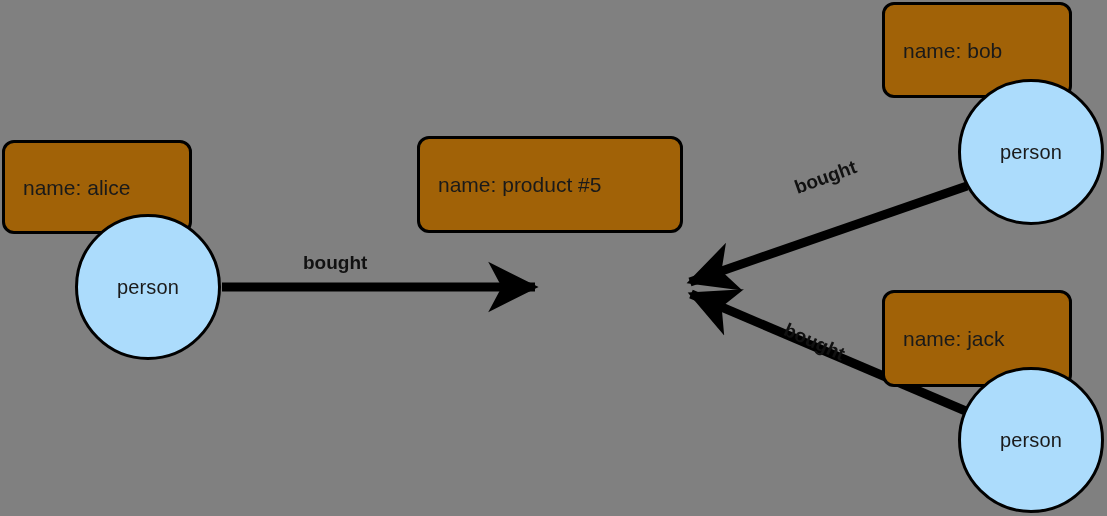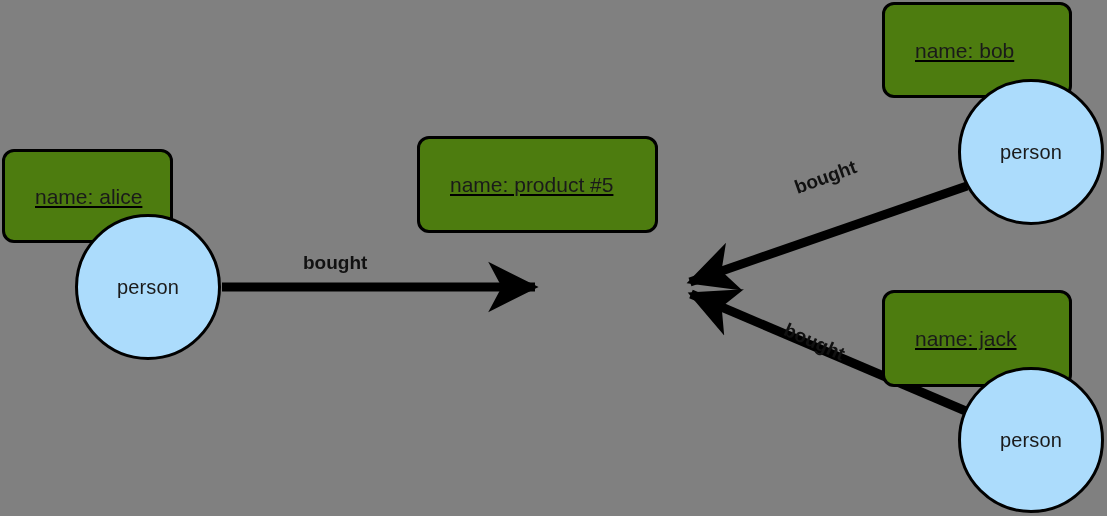--- a/index.html
+++ b/index.html
@@ -33,28 +33,27 @@
   }
   .node-label {
     font-size: 20px;
     color: #1a1a1a;
     line-height: 1;
     letter-spacing: 0.1px;
     user-select: none;
   }
   .tooltip {
     position: absolute;
-    background: #4d7c0f;
+    background: #a16207;
     border: 3px solid #000000;
     border-radius: 12px;
     box-sizing: border-box;
     display: flex;
     align-items: center;
-    padding-left: 30px;
-    text-decoration: underline;
+    padding-left: 18px;
   }
   .tooltip-text {
     font-size: 21px;
     color: #1a1a1a;
     line-height: 1;
     white-space: nowrap;
   }
   .edge-label {
     position: absolute;
     font-size: 19px;
@@ -80,25 +79,25 @@
     <line x1="967" y1="186" x2="690" y2="282" stroke="#000000" stroke-width="9" marker-end="url(#arrow)"></line>
     <line x1="968" y1="412" x2="691" y2="294" stroke="#000000" stroke-width="9" marker-end="url(#arrow)"></line>
   </svg>
 
   <div class="edge-label" style="left:303px; top:253px;">bought</div>
 
   <div class="edge-label" style="left:792px; top:179px; transform: rotate(-20deg); transform-origin: left top;">bought</div>
 
   <div class="edge-label" style="left:789px; top:320px; transform: rotate(24deg); transform-origin: left top;">bought</div>
 
-  <div class="tooltip" style="left:2px; top:149px; width:171px; height:94px;">
+  <div class="tooltip" style="left:2px; top:140px; width:190px; height:94px;">
     <span class="tooltip-text">name: alice</span>
   </div>
 
-  <div class="tooltip" style="left:417px; top:136px; width:241px; height:97px;">
+  <div class="tooltip" style="left:417px; top:136px; width:266px; height:97px;">
     <span class="tooltip-text">name: product #5</span>
   </div>
 
   <div class="tooltip" style="left:882px; top:2px; width:190px; height:96px;">
     <span class="tooltip-text">name: bob</span>
   </div>
 
   <div class="tooltip" style="left:882px; top:290px; width:190px; height:97px;align-items:center;">
     <span class="tooltip-text">name: jack</span>
   </div>

